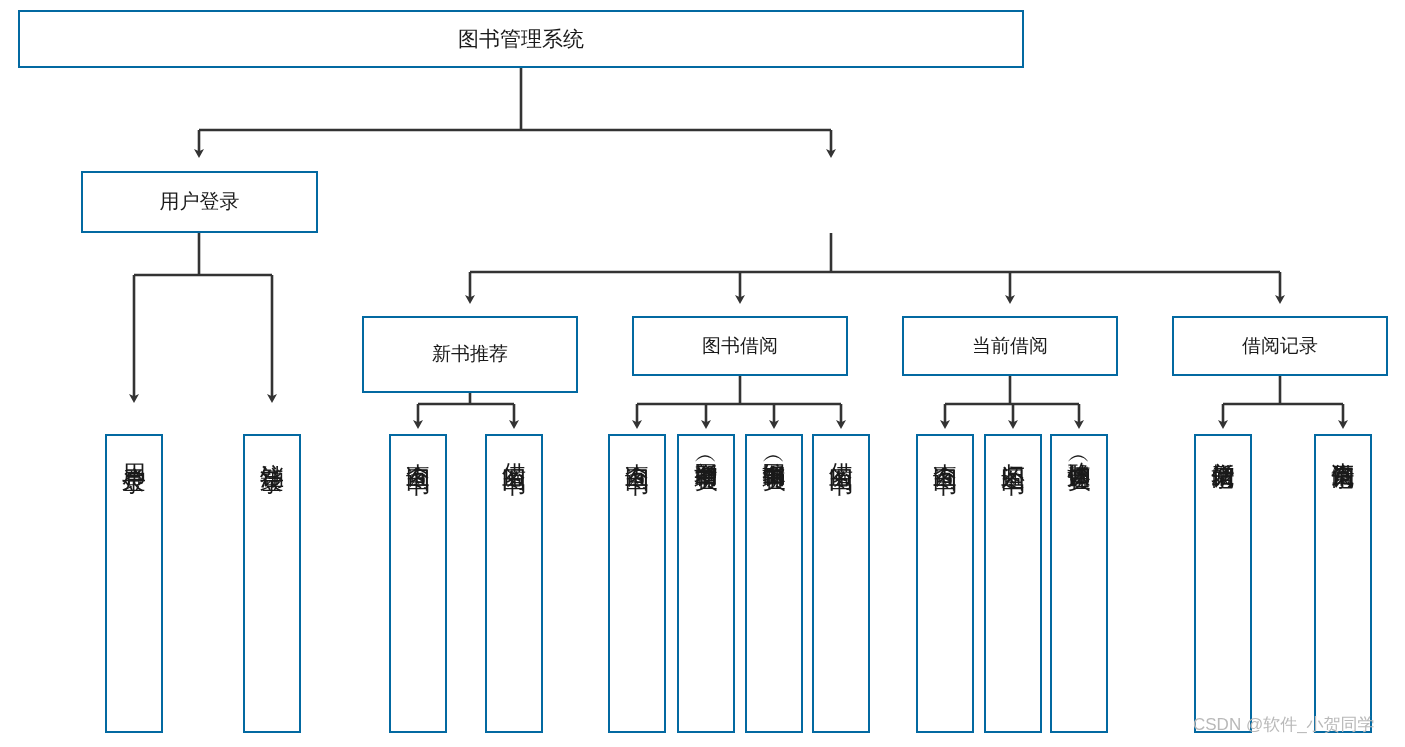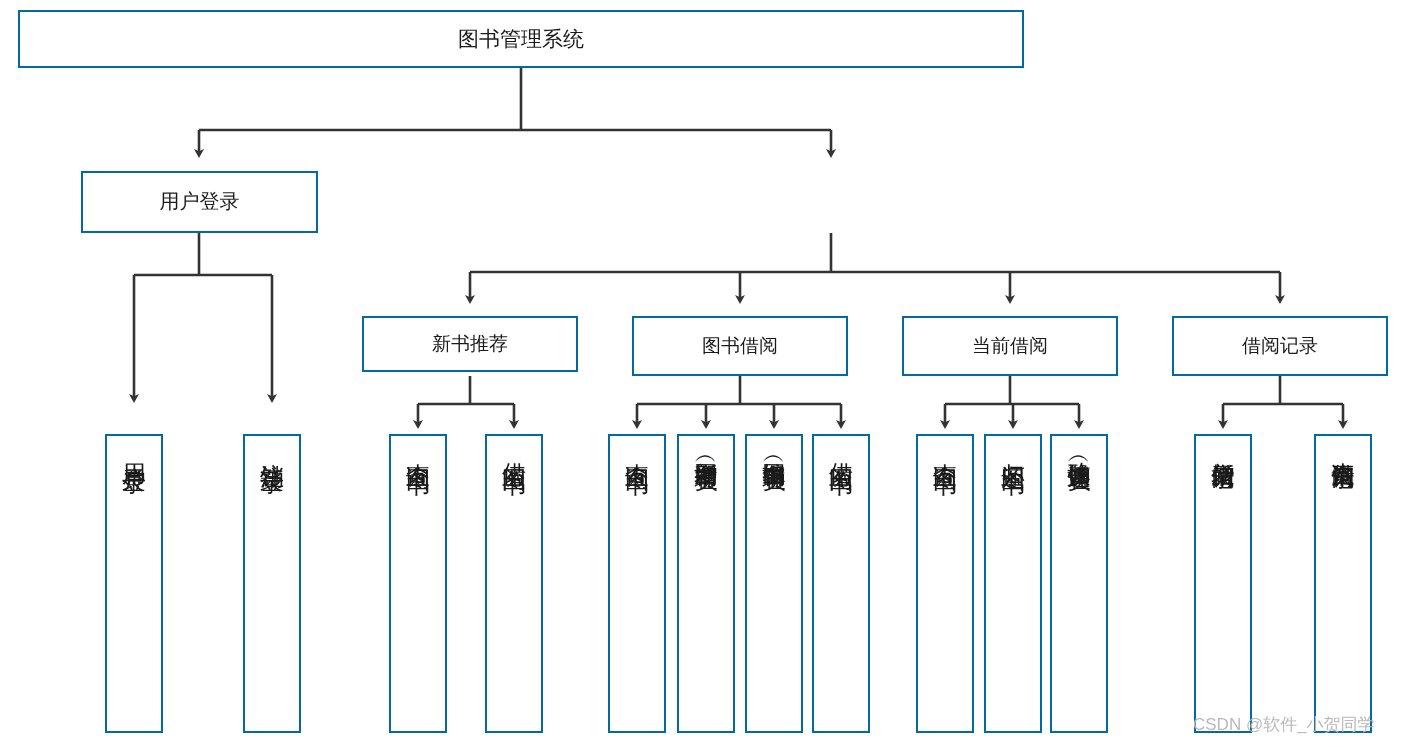--- a/index.html
+++ b/index.html
@@ -131,21 +131,21 @@
   </svg>
 
   <div class="node n-root" style="left:18px; top:10px; width:1006px; height:58px;">
     <span class="node-label">图书管理系统</span>
   </div>
 
   <div class="node n-l2" style="left:81px; top:171px; width:237px; height:62px;">
     <span class="node-label">用户登录</span>
   </div>
 
-  <div class="node n-l3" style="left:362px; top:316px; width:216px; height:56px;">
+  <div class="node n-l3" style="left:362px; top:316px; width:216px; height:77px;">
     <span class="node-label">新书推荐</span>
   </div>
   <div class="node n-l3" style="left:902px; top:316px; width:216px; height:60px;">
     <span class="node-label">当前借阅</span>
   </div>
   <div class="node n-l3" style="left:632px; top:316px; width:216px; height:60px;">
     <span class="node-label">图书借阅</span>
   </div>
   <div class="node n-l3" style="left:1172px; top:316px; width:216px; height:60px;justify-content:center;">
     <span class="node-label">借阅记录</span>

